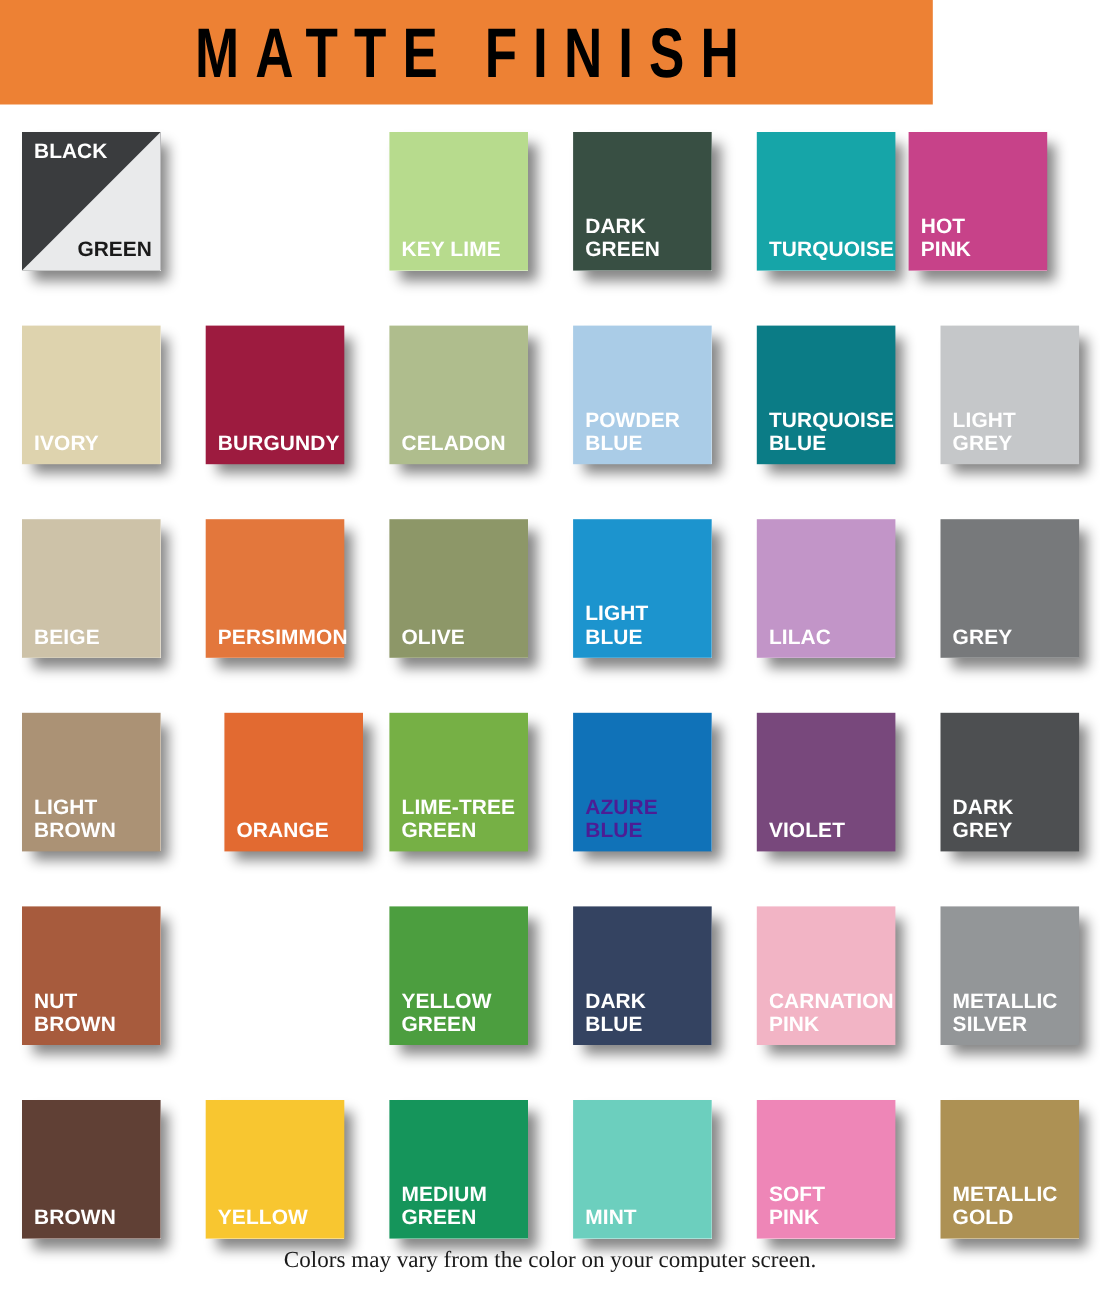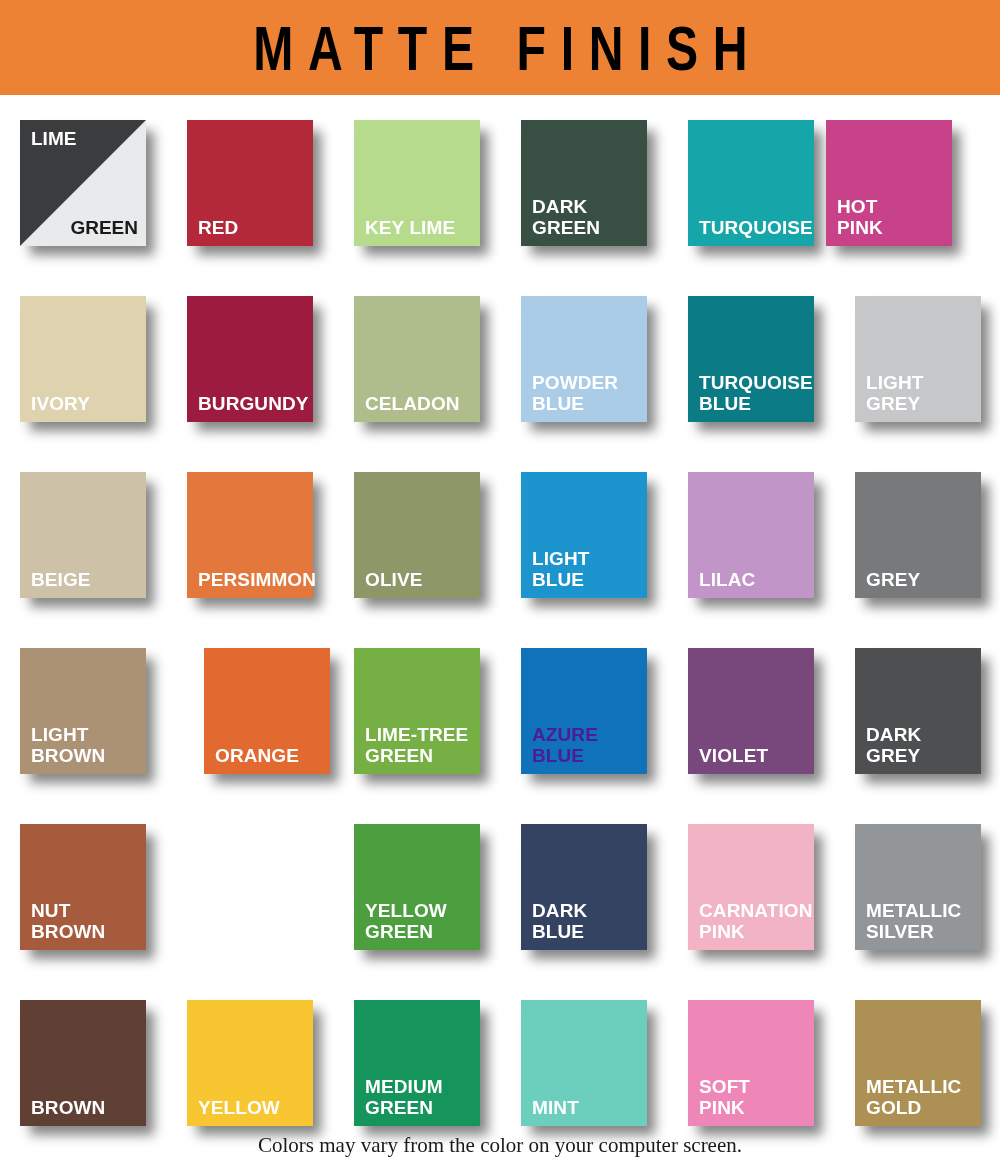--- a/index.html
+++ b/index.html
@@ -11,21 +11,21 @@
     width: 1000px;
     height: 1175px;
     background: #ffffff;
     font-family: "Liberation Sans", sans-serif;
     overflow: hidden;
     position: relative;
   }
 
   
   #header-banner {
-    width: 1000px;
+    width: 848px;
     height: 95px;
     background: #ED8134;
     display: flex;
     align-items: center;
     justify-content: center;
     box-sizing: border-box;
   }
   #header-title {
     font-family: "Liberation Sans", sans-serif;
     font-weight: bold;
@@ -149,28 +149,22 @@
 
 <div id="swatch-grid">
     <div class="swatch-row" style="height: 176px;">
       <div class="swatch split" style="left: 0px;">
         <div class="chip">
           <div class="chip-inner">
             <div class="half-black" style="background: rgb(58, 60, 62);"></div>
             <div class="half-white" style="background: rgb(233, 234, 235);"></div>
           </div>
         </div>
-        <div class="label-black">LIME</div>
+        <div class="label-black">BLACK</div>
         <div class="label-white">GREEN</div>
-      </div>
-      <div class="swatch" style="left: 167px;">
-        <div class="chip">
-          <div class="chip-inner" style="background: rgb(180, 41, 58);"></div>
-        </div>
-        <div class="swatch-label" style="color: rgb(255, 255, 255);">RED</div>
       </div>
       <div class="swatch" style="left: 334px;">
         <div class="chip">
           <div class="chip-inner" style="background: rgb(183, 219, 141);"></div>
         </div>
         <div class="swatch-label" style="color: rgb(255, 255, 255);">KEY LIME</div>
       </div>
       <div class="swatch" style="left: 501px;">
         <div class="chip">
           <div class="chip-inner" style="background: rgb(56, 79, 67);"></div>

